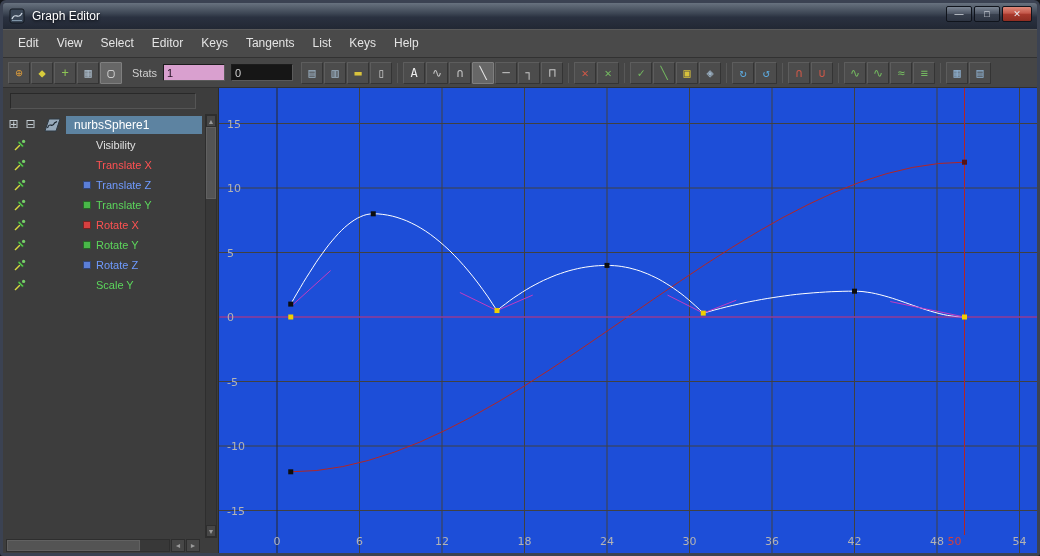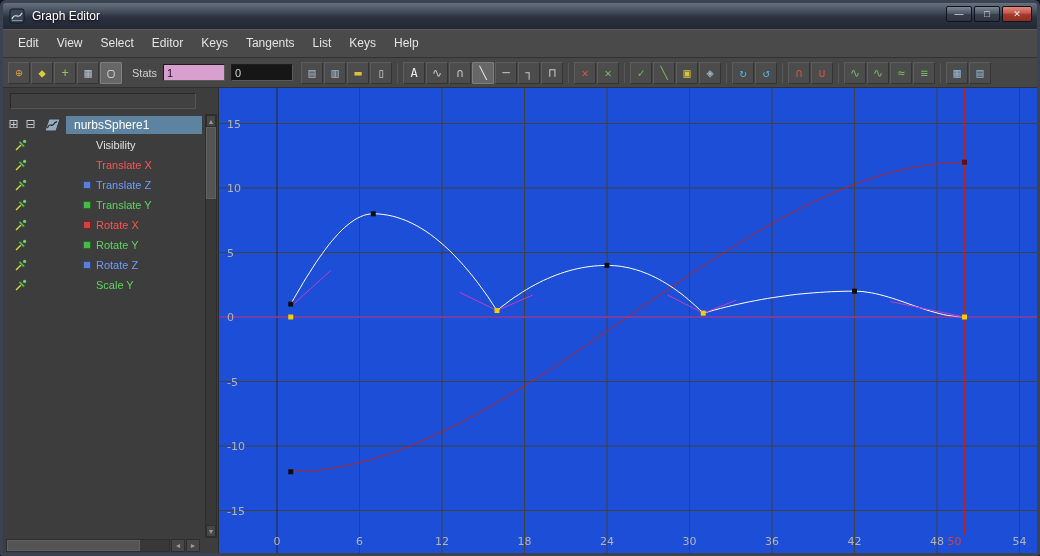--- a/index.html
+++ b/index.html
@@ -41,21 +41,21 @@
   .content{flex:1;display:flex;min-height:0;}
   .left-panel{width:216px;flex:0 0 auto;background:#3d3d3d;border-right:1px solid #2c2c2c;position:relative;}
   .search-input{position:absolute;left:7px;top:5px;width:186px;height:16px;background:#414141;
     border:1px solid #292929;border-bottom-color:#555;border-right-color:#555;color:#ddd;font-size:11px;outline:none;padding:0 3px;}
   .tree{position:absolute;left:0;top:26px;right:14px;}
   .tree-header{height:21px;display:flex;align-items:center;padding-left:3px;gap:2px;}
   .th-icon{width:15px;height:15px;color:#c3ccd2;font-size:12px;line-height:15px;text-align:center;
     font-family:"DejaVu Sans",sans-serif;}
   .curve-doc-icon{width:24px;display:flex;align-items:center;justify-content:center;}
   .obj-label{background:#5d83a1;color:#fff;font-size:12px;padding:2px 8px;flex:1;margin-right:2px;white-space:nowrap;}
-  .chan-row{height:20px;display:flex;align-items:center;padding-left:10px;text-align:center;}
+  .chan-row{height:20px;display:flex;align-items:center;padding-left:10px;}
   .pin{width:16px;height:14px;}
   .chan-spacer{width:54px;}
   .swatch{width:8px;height:8px;margin-right:5px;border:1px solid rgba(0,0,0,.45);}
   .chan-label{font-size:11px;white-space:nowrap;}
   .vscroll{position:absolute;right:1px;top:26px;bottom:15px;width:12px;background:#383838;
     border:1px solid #2e2e2e;display:flex;flex-direction:column;}
   .sb-btn{height:12px;flex:0 0 auto;display:flex;align-items:center;justify-content:center;color:#9a9a9a;
     font-size:7px;background:#474747;border:1px solid #2e2e2e;}
   .sb-track{flex:1;position:relative;}
   .sb-thumb{position:absolute;left:0;right:0;top:0;height:72px;background:#545454;border:1px solid #616161;}

